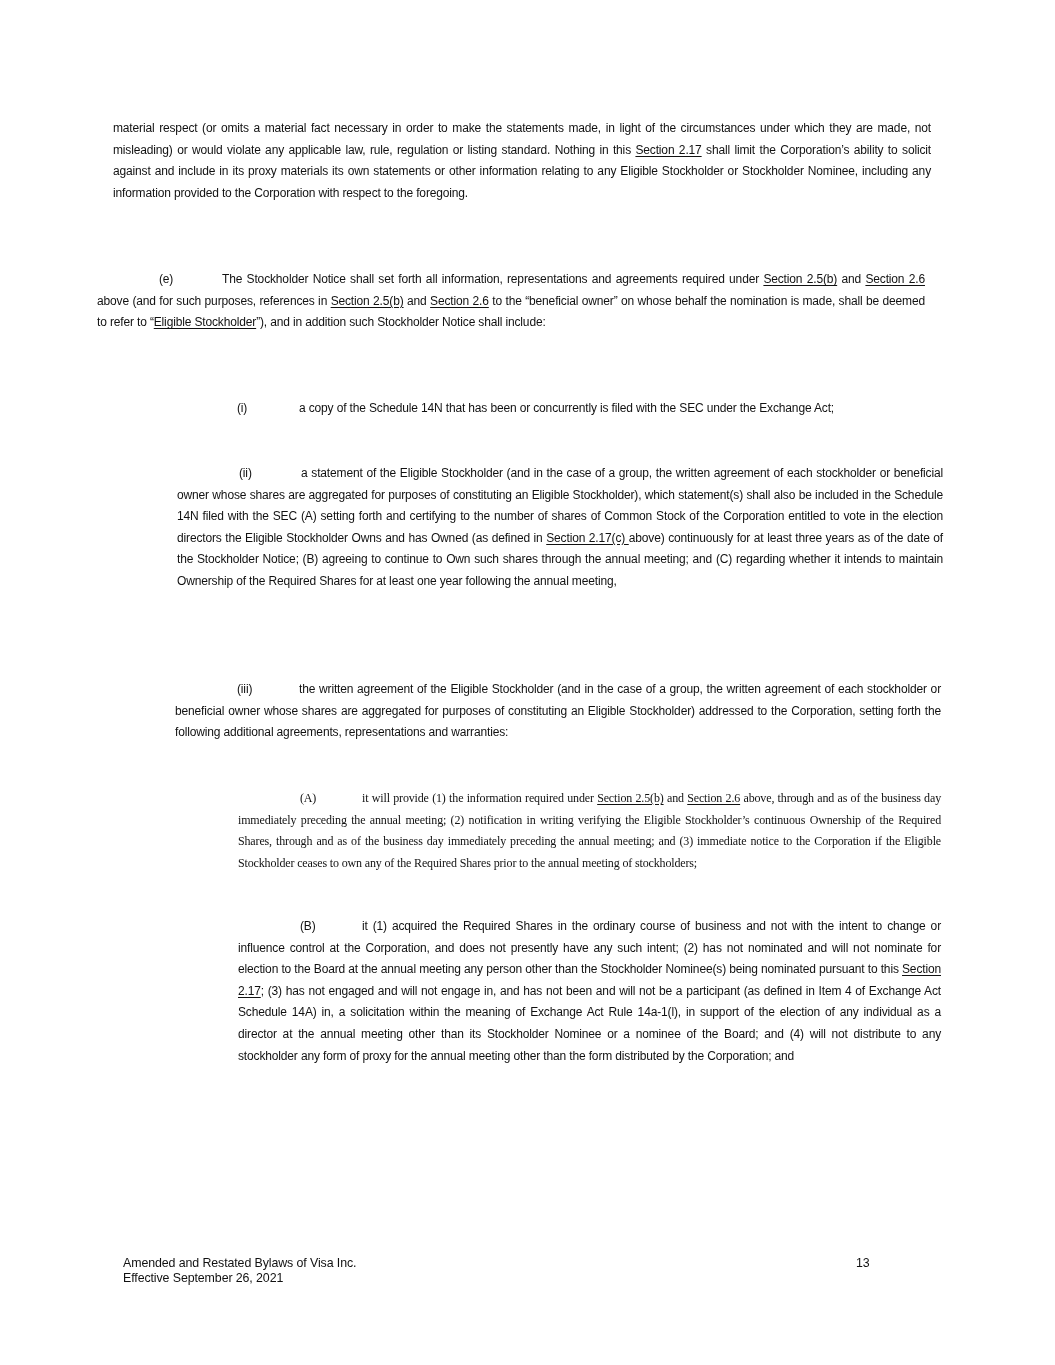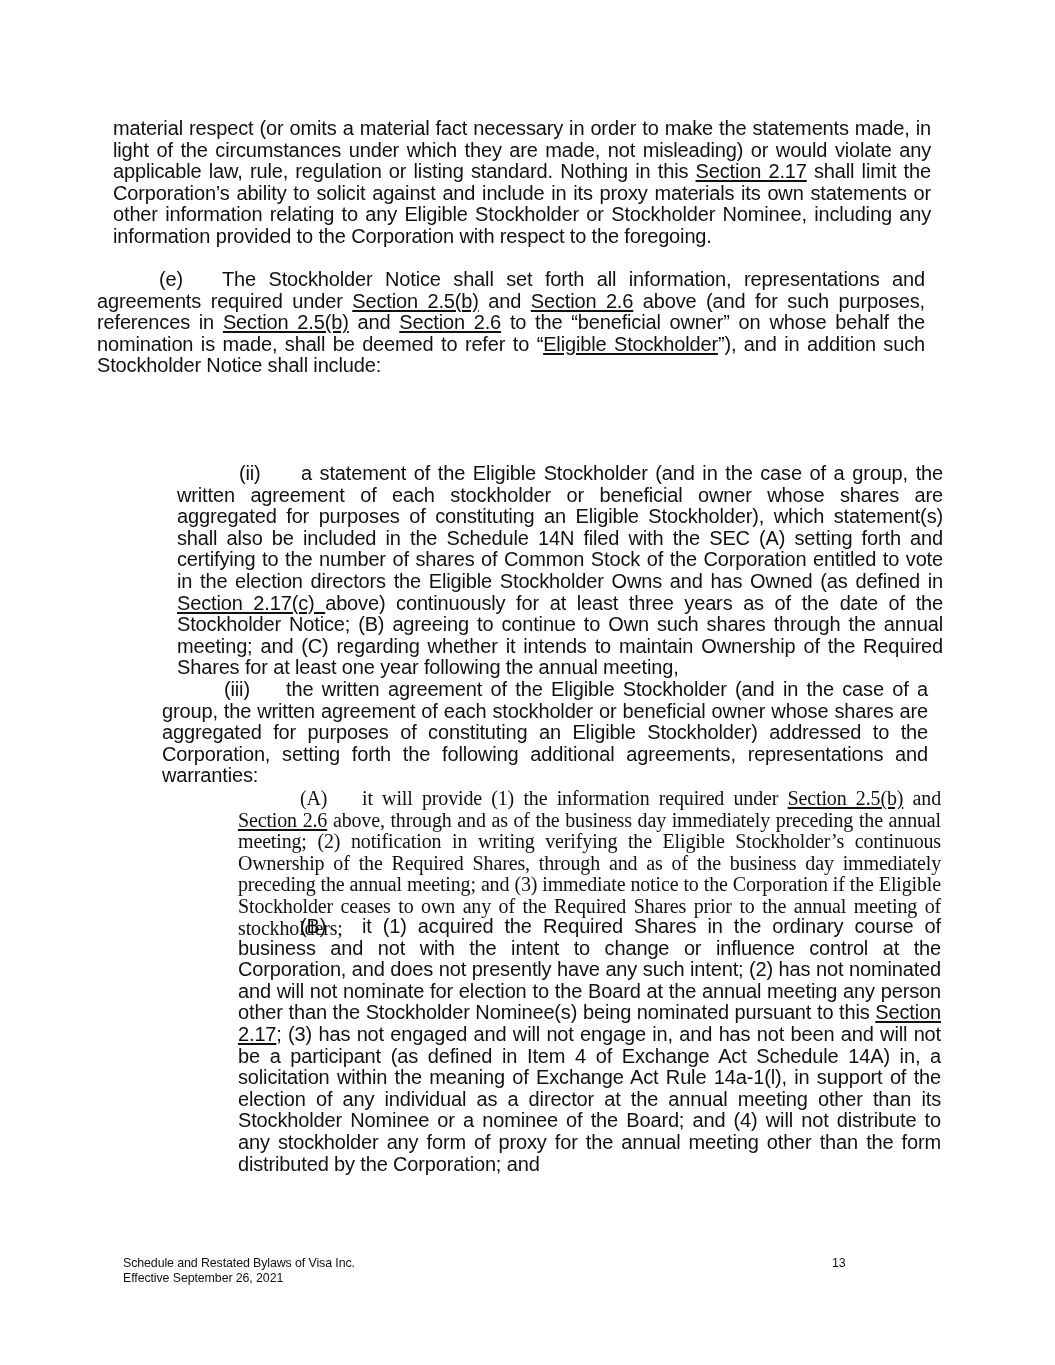--- a/index.html
+++ b/index.html
@@ -1,67 +1,68 @@
 <!DOCTYPE html>
 <html><head>
 <meta charset="utf-8">
 <style>
   html, body { margin: 0; padding: 0; background: #ffffff; }
   body { width: 1055px; height: 1365px; position: relative; overflow: hidden; }
   .page { position: absolute; left: 0; top: 0; width: 1055px; height: 1365px; background: #fff; color: #111; }
   .p {
     position: absolute;
     font-family: "Liberation Sans", sans-serif;
-    font-size: 20px;
+    font-size: 12px;
     line-height: 21.6px;
     text-align: justify;
     letter-spacing: -0.15px;
     word-spacing: 0px;
     margin: 0;
   }
   .p span.u { text-decoration: underline; text-underline-offset: 2px; }
   .p0 { left: 113px; top: 118px; width: 818px; }
   .pe { left: 97px; top: 269px; width: 828px; }
   .pi { left: 175px; top: 398px; width: 766px; }
   .pii { left: 177px; top: 463px; width: 766px; }
-  .piii { left: 162px; top: 679px; width: 766px; }
+  .piii { left: 175px; top: 679px; width: 766px; }
   .pA { left: 238px; top: 788px; width: 703px; font-family: Liberation Serif, serif; }
   .pB { left: 238px; top: 916px; width: 703px; }
   .ind1 { display:inline-block; width: 62px; }
   .lbl-e { display:inline-block; width: 63px; }
   .lbl-1 { display:inline-block; width: 62px; }
   .footer {
     position: absolute;
     font-family: "Liberation Sans", sans-serif;
     font-size: 12.4px;
     line-height: 15px;
     color: #111;
     letter-spacing: -0.1px;
   }
   .footer-left { left: 123px; top: 1256px; }
-  .footer-page { left: 832px; top: 1256px; }
+  .footer-page { left: 856px; top: 1256px; }
   .last { text-align-last: left; }
 </style>
 </head>
 <body>
 
 <div class="page">
 
   <p class="p p0 last"><span>material respect (or omits a material fact necessary in order to make the statements made, in light of the circumstances under which they are made, not misleading) or would violate any applicable law, rule, regulation or listing standard.  Nothing in this </span><span class="u">Section 2.17</span><span> shall limit the Corporation’s ability to solicit against and include in its proxy materials its own statements or other information relating to any Eligible Stockholder or Stockholder Nominee, including any information provided to the Corporation with respect to the foregoing.</span></p>
 
   <p class="p pe last"><span class="ind1"></span><span class="lbl-e">(e)</span><span>The Stockholder Notice shall set forth all information, representations and agreements required under </span><span class="u">Section 2.5(b)</span><span> and </span><span class="u">Section 2.6</span><span> above (and for such purposes, references in </span><span class="u">Section 2.5(b)</span><span> and </span><span class="u">Section 2.6</span><span> to the “beneficial owner” on whose behalf the nomination is made, shall be deemed to refer to “</span><span class="u">Eligible Stockholder</span><span>”), and in addition such Stockholder Notice shall include:</span></p>
 
+  <p class="p pi last"><span class="ind1"></span><span class="lbl-1">(i)</span><span>a copy of the Schedule 14N that has been or concurrently is filed with the SEC under the Exchange Act;</span></p>
 
   <p class="p pii last"><span class="ind1"></span><span class="lbl-1">(ii)</span><span>a statement of the Eligible Stockholder (and in the case of a group, the written agreement of each stockholder or beneficial owner whose shares are aggregated for purposes of constituting an Eligible Stockholder), which statement(s) shall also be included in the Schedule 14N filed with the SEC (A) setting forth and certifying to the number of shares of Common Stock of the Corporation entitled to vote in the election directors the Eligible Stockholder Owns and has Owned (as defined in </span><span class="u">Section 2.17(c) </span><span>above) continuously for at least three years as of the date of the Stockholder Notice; (B) agreeing to continue to Own such shares through the annual meeting; and (C) regarding whether it intends to maintain Ownership of the Required Shares for at least one year following the annual meeting,</span></p>
 
   <p class="p piii last"><span class="ind1"></span><span class="lbl-1">(iii)</span><span>the written agreement of the Eligible Stockholder (and in the case of a group, the written agreement of each stockholder or beneficial owner whose shares are aggregated for purposes of constituting an Eligible Stockholder) addressed to the Corporation, setting forth the following additional agreements, representations and warranties:</span></p>
 
   <p class="p pA last"><span class="ind1"></span><span class="lbl-1">(A)</span><span>it will provide (1) the information required under </span><span class="u">Section 2.5(b)</span><span> and </span><span class="u">Section 2.6</span><span> above, through and as of the business day immediately preceding the annual meeting; (2) notification in writing verifying the Eligible Stockholder’s continuous Ownership of the Required Shares, through and as of the business day immediately preceding the annual meeting; and (3) immediate notice to the Corporation if the Eligible Stockholder ceases to own any of the Required Shares prior to the annual meeting of stockholders;</span></p>
 
   <p class="p pB last"><span class="ind1"></span><span class="lbl-1">(B)</span><span>it (1) acquired the Required Shares in the ordinary course of business and not with the intent to change or influence control at the Corporation, and does not presently have any such intent; (2) has not nominated and will not nominate for election to the Board at the annual meeting any person other than the Stockholder Nominee(s) being nominated pursuant to this </span><span class="u">Section 2.17</span><span>; (3) has not engaged and will not engage in, and has not been and will not be a participant (as defined in Item 4 of Exchange Act Schedule 14A) in, a solicitation within the meaning of Exchange Act Rule 14a-1(l), in support of the election of any individual as a director at the annual meeting other than its Stockholder Nominee or a nominee of the Board; and (4) will not distribute to any stockholder any form of proxy for the annual meeting other than the form distributed by the Corporation; and</span></p>
 
   <div class="footer footer-left">
-    <div>Schedule and Restated Bylaws of Visa Inc.</div>
+    <div>Amended and Restated Bylaws of Visa Inc.</div>
     <div>Effective September 26, 2021</div>
   </div>
   <div class="footer footer-page">13</div>
 
 </div>
 
 </body></html>

